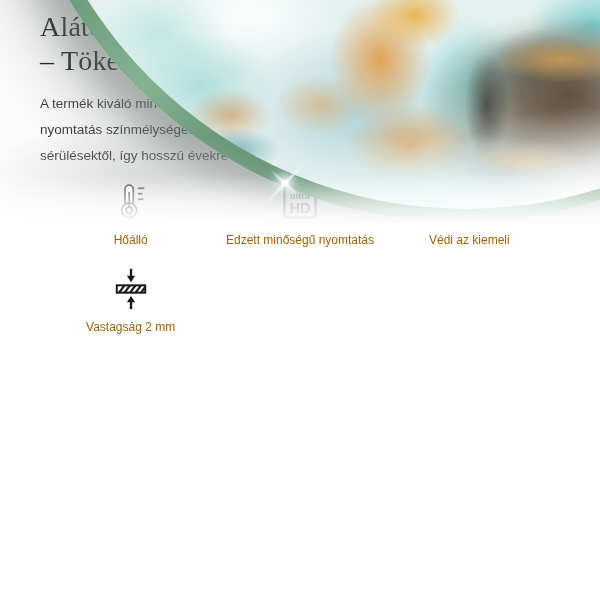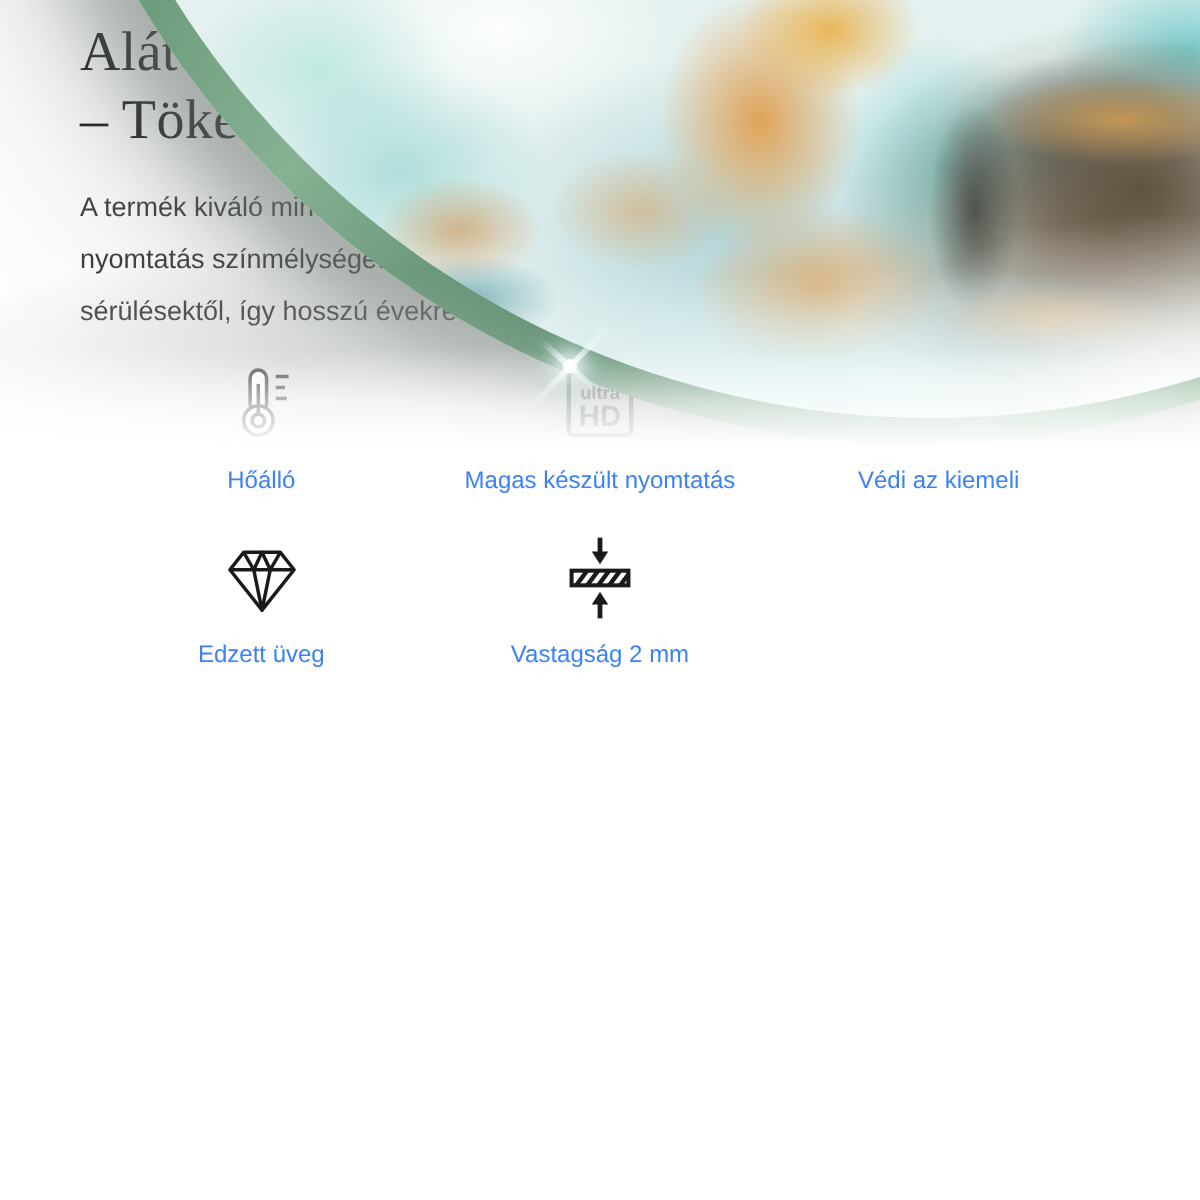--- a/index.html
+++ b/index.html
@@ -141,21 +141,21 @@
   }
   .feature .icon-wrap {
     height: 46px;
     display: flex;
     align-items: center;
     justify-content: center;
   }
   .feature .label {
     margin-top: 8px;
     font-size: 12px;
-    color: #3b82f6;
+    color: #a16207;
     white-space: nowrap;
   }
   .icn { stroke: #1a1a1a; fill: none; stroke-width: 1.9; }
   .icn .fillw { fill: #ffffff; }
   .icn .solid { fill: #1a1a1a; stroke: none; }
   .icn text { font-family: "Liberation Sans", sans-serif; font-weight: 700; fill: #1a1a1a; stroke: none; }
 </style>
 </head>
 <body>
 
@@ -198,44 +198,33 @@
       </div>
 
       <div class="feature">
         <div class="icon-wrap">
           <svg class="icn" width="44" height="44" viewBox="0 0 48 48">
             <rect x="7" y="7" width="34" height="34" rx="2.5" stroke-width="2.4"></rect>
             <text x="24" y="21" font-size="10" text-anchor="middle">ultra</text>
             <text x="24" y="36" font-size="16" text-anchor="middle">HD</text>
           </svg>
         </div>
-        <div class="label">Magas készült nyomtatás</div>
+        <div class="label">Edzett minőségű nyomtatás</div>
       </div>
 
       <div class="feature">
         <div class="icon-wrap">
           <svg class="icn" width="44" height="44" viewBox="0 0 48 48">
             <path d="M24 5 C28 7.5 33 9 38 9.5 V21 C38 30.5 32.5 37.6 24 41.6 C15.5 37.6 10 30.5 10 21 V9.5 C15 9 20 7.5 24 5 Z" stroke-width="2"></path>
             <path d="M17.5 23.5 L22.3 28.3 L30.8 19.5" stroke-width="2.3" stroke-linecap="round" stroke-linejoin="round"></path>
           </svg>
         </div>
         <div class="label">Védi az kiemeli</div>
       </div>
 
-      <div class="feature">
-        <div class="icon-wrap">
-          <svg class="icn" width="44" height="44" viewBox="0 0 48 48" stroke-linejoin="round">
-            <path d="M6.5 19.5 L14 10 H34 L41.5 19.5 L24 41.5 Z"></path>
-            <path d="M6.5 19.5 H41.5"></path>
-            <path d="M14 10 L19.5 19.5 L24 10 L28.5 19.5 L34 10"></path>
-            <path d="M19.5 19.5 L24 41.5 L28.5 19.5"></path>
-          </svg>
-        </div>
-        <div class="label">Edzett üveg</div>
-      </div>
 
 
       <div class="feature">
         <div class="icon-wrap">
           <svg class="icn" width="44" height="44" viewBox="0 0 48 48">
             <defs>
               <clipPath id="barClip">
                   <rect x="9" y="20.5" width="30" height="7"></rect>
                 </clipPath>
             </defs>

